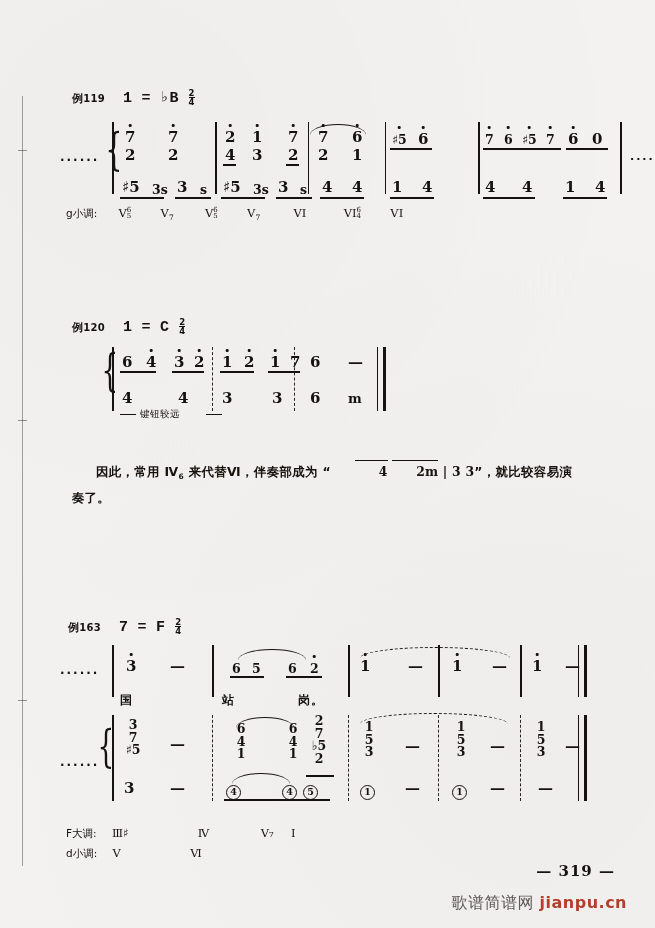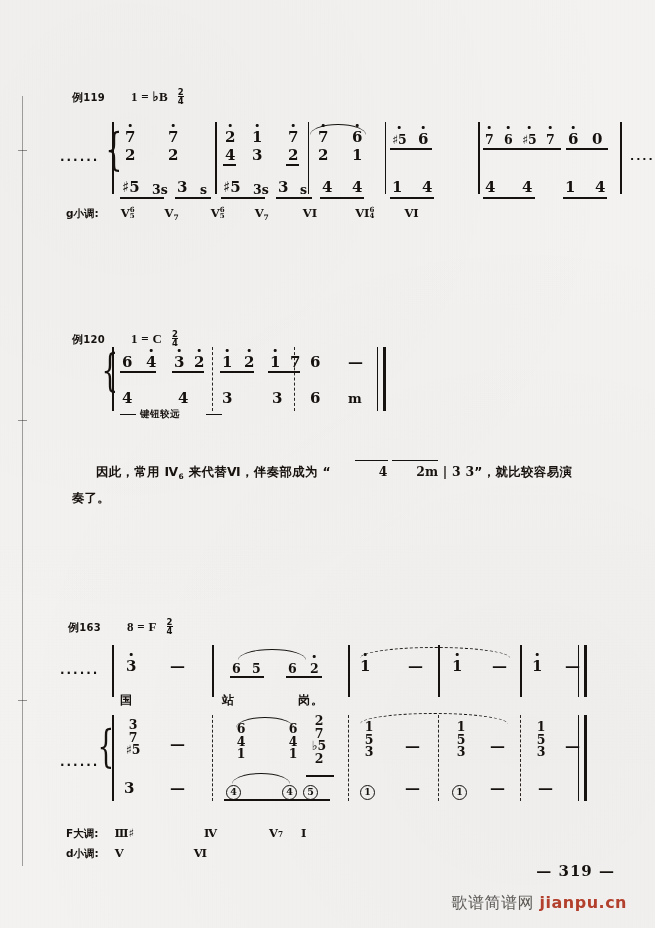--- a/index.html
+++ b/index.html
@@ -44,21 +44,21 @@
     letter-spacing:.2px;
     color:#17120e;
     text-align:justify;
     font-weight:600;
   }
   sub{font-size:7.5px;vertical-align:sub;}
 
   
   .ex-head{position:absolute;font-size:10px;font-weight:700;letter-spacing:.3px;}
   .ex-no{font-size:11px;}
-  .keysig{margin-left:22px;font-family:Liberation Serif, serif;font-size:13px;}
+  .keysig{margin-left:14px;font-family:Liberation Mono, monospace;font-size:15px;}
   .meter{display:inline-block;vertical-align:-3px;margin-left:6px;text-align:center;line-height:8px;font-size:8.5px;}
   .meter .top{display:block;}
   .meter .bot{display:block;border-top:1px solid #16120f;}
 
   
   .staff{position:absolute;}
   .leadin{
     position:absolute;font-size:12px;letter-spacing:2px;color:#16120f;font-weight:700;
   }
   .brace{
@@ -95,27 +95,27 @@
   }
 
   .chordstack{
     position:absolute;text-align:center;
     font-family:"DejaVu Serif","Liberation Serif",serif;
     font-size:12.5px;font-weight:700;line-height:12.5px;
   }
   .chordstack span{display:block;position:relative;}
 
   .analysis{
-    position:absolute;font-size:11.5px;font-weight:700;
+    position:absolute;font-size:11.5px;font-weight:400;
     font-family:"DejaVu Serif","Liberation Serif",serif;
   }
   .analysis .cn{font-family:"DejaVu Sans","Liberation Sans",sans-serif;font-size:10.5px;}
   .figbass{display:inline-block;font-size:7px;line-height:6.5px;vertical-align:-1px;text-align:left;}
 
-  .annot{position:absolute;font-size:9.5px;font-weight:700;letter-spacing:.5px;}
+  .annot{position:absolute;font-size:9.5px;font-weight:400;letter-spacing:.5px;}
   .annot-line{position:absolute;border-bottom:1.2px solid #15110e;}
 
   .circled{
     display:inline-block;border:1.3px solid #15110e;border-radius:50%;
     width:13px;height:13px;line-height:12px;text-align:center;font-size:9.5px;
   }
 
   .pagenum{
     position:absolute;right:40px;bottom:48px;
     font-size:15px;font-weight:700;letter-spacing:1px;
@@ -241,21 +241,21 @@
     <span>V</span><sub>7</sub>
     <span style="display:inline-block;width:26px;"></span>
     <span>VI</span>
     <span style="display:inline-block;width:30px;"></span>
     <span>VI</span><span class="figbass">6<br>4</span>
     <span style="display:inline-block;width:22px;"></span>
     <span>VI</span>
   </div>
 
 
-  <div class="ex-head" style="left:72px;top:330px;">
+  <div class="ex-head" style="left:72px;top:318px;">
     <span class="ex-no">例</span><span class="num">120</span>
     <span class="keysig">1 = C</span>
     <span class="meter">
       <span class="top">2</span>
       <span class="bot">4</span>
     </span>
   </div>
 
   <div class="staff" style="left:90px;top:345px;width:320px;height:70px;">
     <div class="brace" style="left:6px;top:6px;">{</div>
@@ -296,21 +296,21 @@
   <div class="annot" style="left:140px;top:408px;">键钮较远</div>
 
 
   <div class="para" style="left:72px;top:460px;width:500px;text-indent:24px;">
     <span>因此，常用 Ⅳ</span><sub>6</sub><span> 来代替Ⅵ，伴奏部成为 “</span><span class="quote-notes"><span class="overbar">4</span>&nbsp;<span class="overbar">2m</span>&nbsp;|&nbsp;<span>3</span>&nbsp;<span>3</span></span><span>”，就比较容易演奏了。</span>
   </div>
 
 
   <div class="ex-head" style="left:68px;top:618px;">
     <span class="ex-no">例</span><span class="num">163</span>
-    <span class="keysig">8 = F</span>
+    <span class="keysig">7 = F</span>
     <span class="meter">
       <span class="top">2</span>
       <span class="bot">4</span>
     </span>
   </div>
 
   <div class="staff" style="left:60px;top:645px;width:520px;height:60px;">
     <div class="leadin" style="left:0px;top:18px;">......</div>
     <div class="barline" style="left:52px;top:0px;height:52px;"></div>
     <div class="barline" style="left:152px;top:0px;height:52px;"></div>

